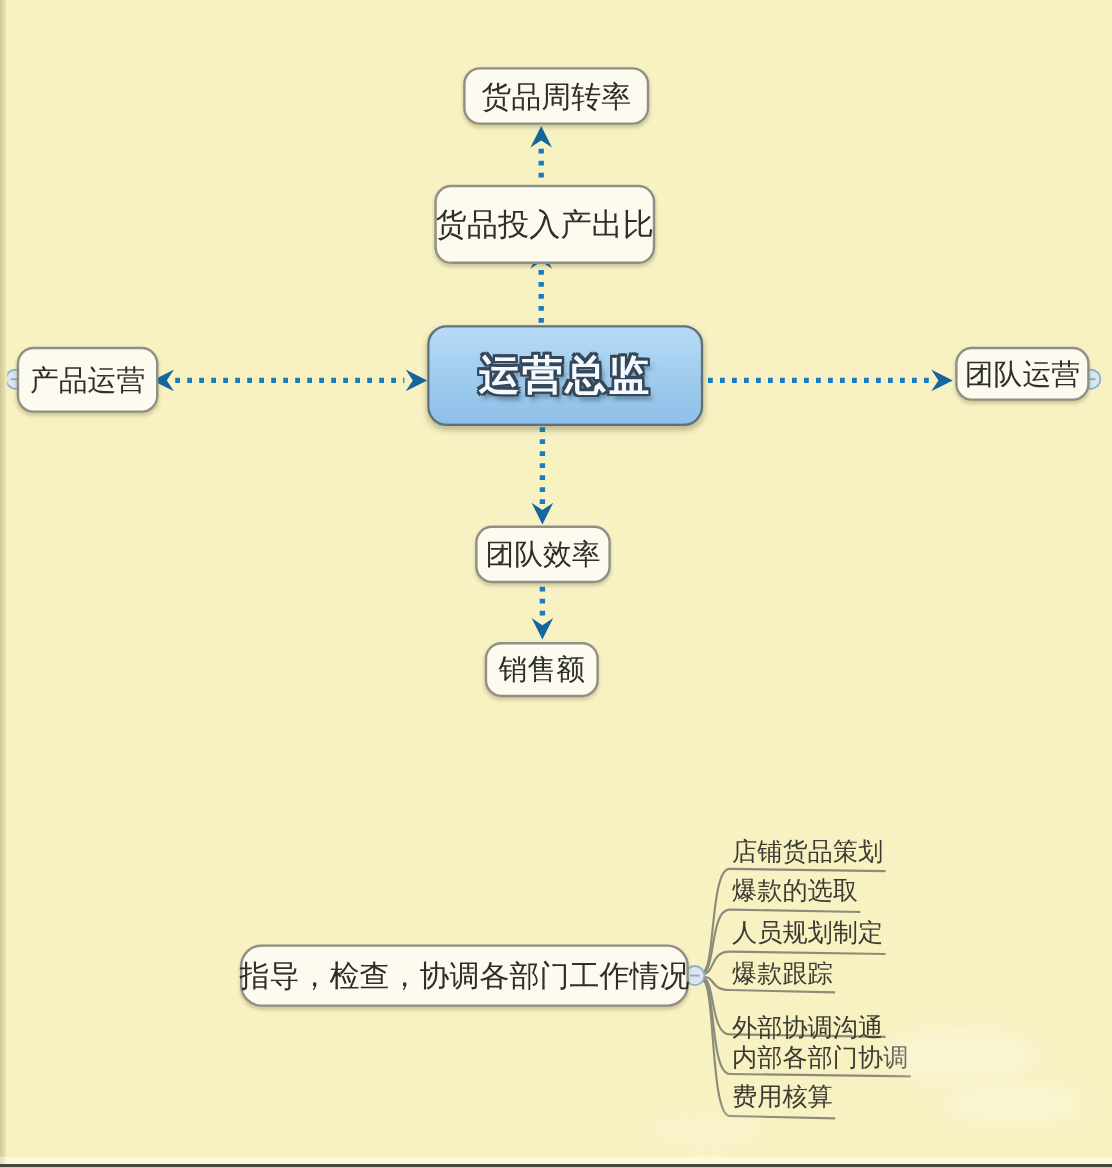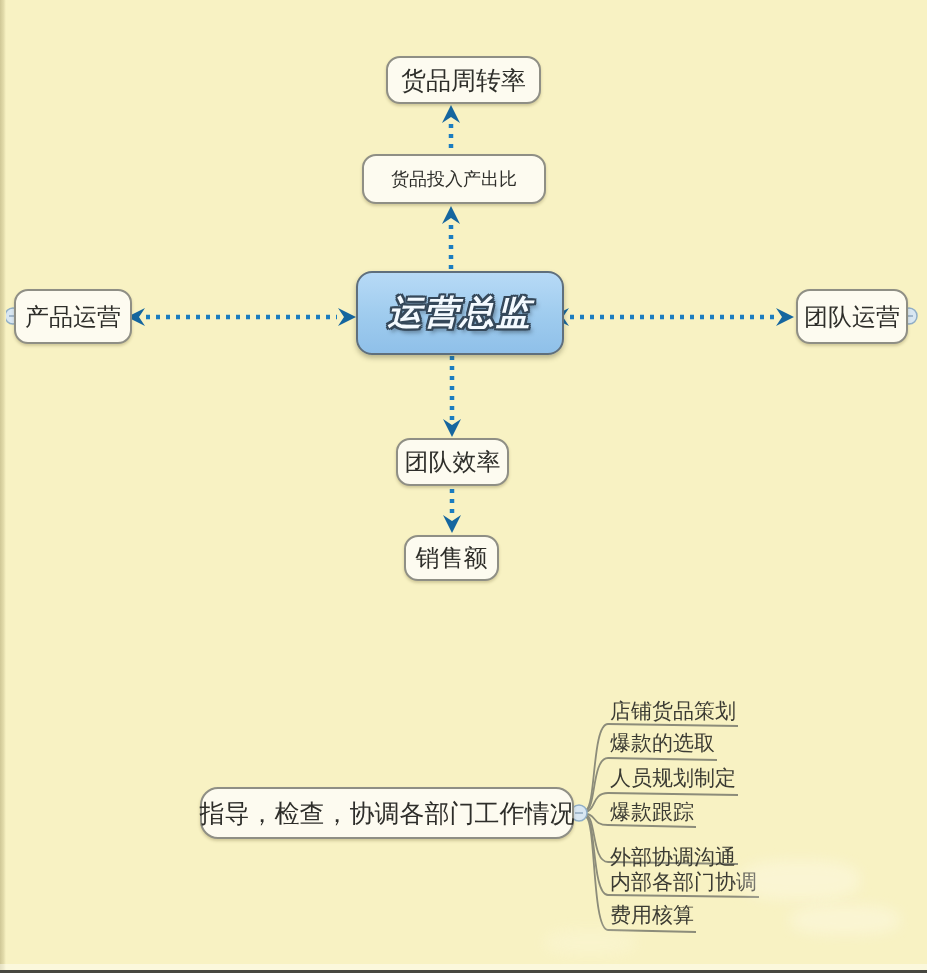--- a/index.html
+++ b/index.html
@@ -30,43 +30,42 @@
     display:flex;align-items:center;justify-content:center;
     background:#fdfbf0;
     border:2px solid #8f8f85;
     border-radius:14px;
     color:#2e2e2a;
     box-shadow:0 2px 3px rgba(90,80,30,0.25);
     white-space:nowrap;
     box-sizing:border-box;
   }
   .node-turnover {left:386px;top:56px; width:155px;height:48px;font-size:25px;}
-  .node-ratio    {left:362px;top:154px;width:184px;height:50px;font-size:18px;}
+  .node-ratio    {left:362px;top:154px;width:184px;height:66px;font-size:26px;}
   .node-product  {left:14px; top:289px;width:118px;height:55px;font-size:24px;}
-  .node-team     {left:796px;top:289px;width:112px;height:55px;font-size:24px;}
+  .node-team     {left:796px;top:289px;width:112px;height:45px;font-size:24px;}
   .node-efficiency{left:396px;top:438px;width:113px;height:48px;font-size:24px;}
   .node-sales    {left:404px;top:535px;width:95px; height:46px;font-size:24px;}
   .node-guide    {left:200px;top:787px;width:374px;height:52px;font-size:25px;border-radius:18px;}
 
   .node-center{
-    left:356px;top:271px;width:208px;height:84px;
+    left:356px;top:271px;width:230px;height:84px;
     background:linear-gradient(180deg,#b7daf6,#9ecbee 55%,#8fc0e9);
     border:2px solid #5f6f7c;
     border-radius:16px;
     font-size:34px;font-weight:bold;
     color:#f4faff;
     letter-spacing:2px;
     text-shadow:
       -2px -2px 0 #35485a, 2px -2px 0 #35485a,
       -2px  2px 0 #35485a, 2px  2px 0 #35485a,
       -2px  0   0 #35485a, 2px  0   0 #35485a,
        0   -2px 0 #35485a, 0    2px 0 #35485a,
        3px  4px 4px rgba(20,30,40,0.5);
     box-shadow:0 3px 5px rgba(70,70,40,0.35);
-    font-style:italic;
   }
 
   .branch-item{
     position:absolute;
     left:610px;
     font-size:21px;
     color:#3b3b33;
     white-space:nowrap;
     line-height:26px;
   }

